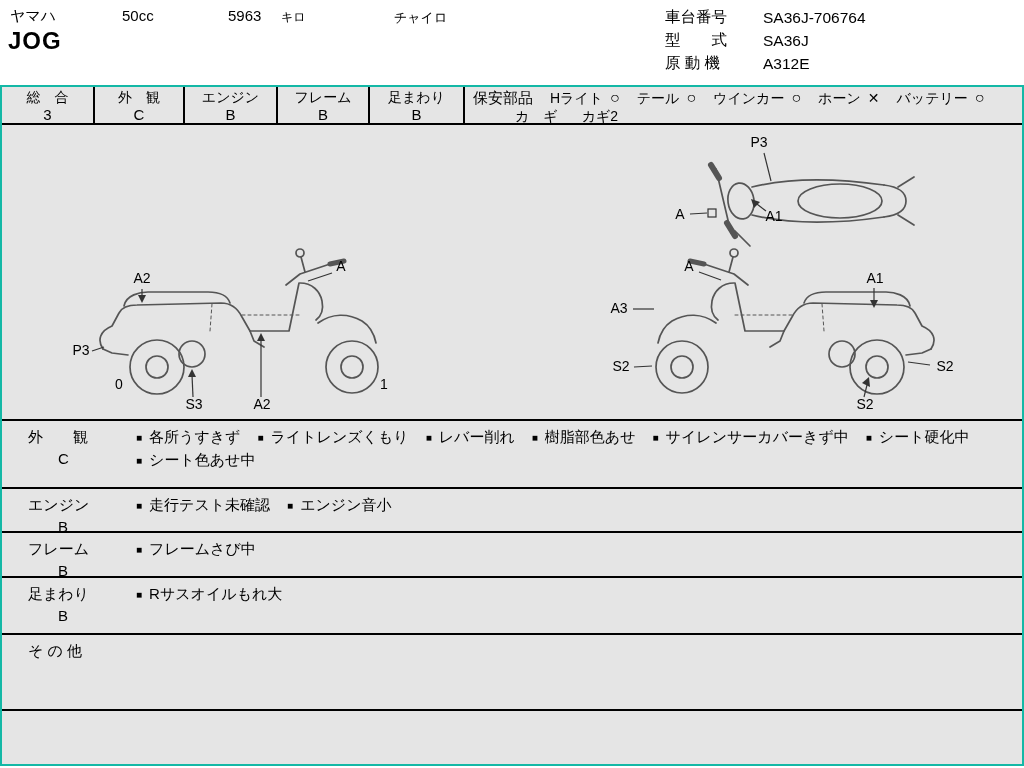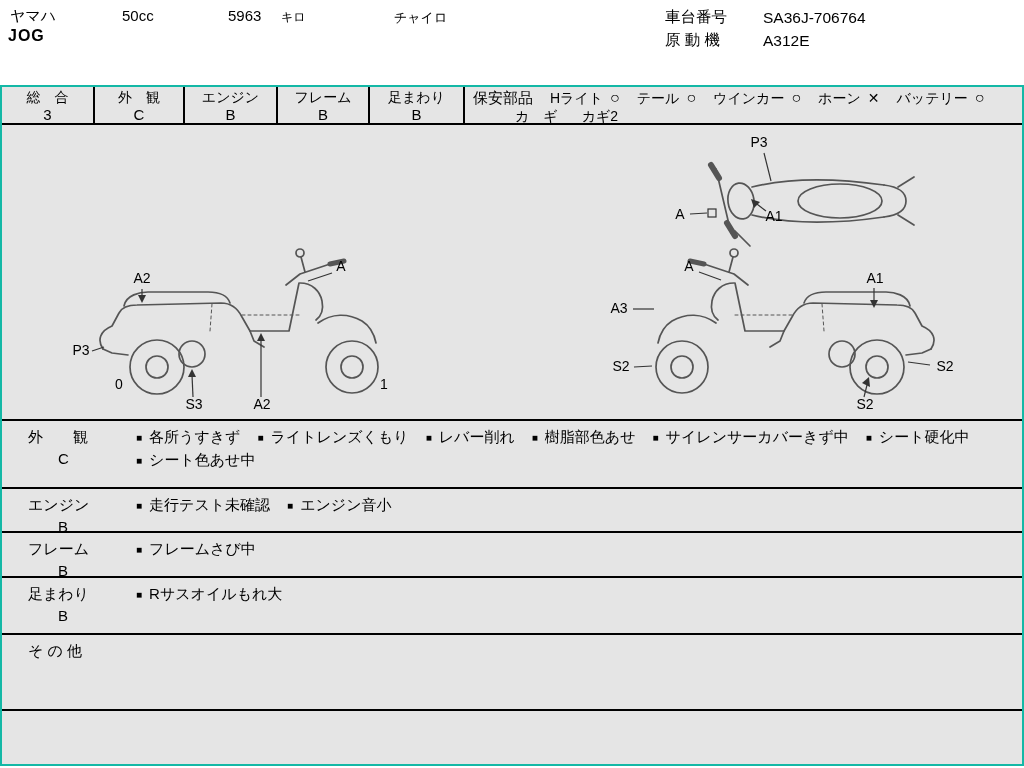--- a/index.html
+++ b/index.html
@@ -11,21 +11,21 @@
   .sheet { position:absolute; inset:0; background:#fff; }
 
   
   .header { position:absolute; top:0; left:0; width:1024px; height:85px; background:#fff; }
   .h-item { position:absolute; font-size:15px; white-space:nowrap; }
   .h-maker { left:10px; top:7px; }
   .h-cc { left:122px; top:7px; }
   .h-mileage { left:228px; top:7px; }
   .h-mileage-unit { left:281px; top:9px; font-size:12px; }
   .h-color { left:394px; top:9px; font-size:13px; }
-  .h-model { left:8px; top:27px; font-size:16px; font-weight:bold; letter-spacing:1px; }
+  .h-model { left:8px; top:27px; font-size:24px; font-weight:bold; letter-spacing:1px; }
   .h-right { position:absolute; left:665px; top:6px; font-size:15.5px; }
   .h-line { display:flex; height:23px; align-items:center; }
   .h-rlabel { width:98px; white-space:pre; }
   .h-rvalue { white-space:nowrap; }
 
   
   .lower { position:absolute; top:85px; left:0; width:1024px; height:681px; border:2px solid #14b8a6; background:#e5e5e5; }
 
   
   .ratings { display:flex; height:38px; border-bottom:2px solid #000; }
@@ -68,20 +68,24 @@
     <span class="h-item h-cc">50cc</span>
     <span class="h-item h-mileage">5963</span>
     <span class="h-item h-mileage-unit">キロ</span>
     <span class="h-item h-color">チャイロ</span>
     <span class="h-item h-model">JOG</span>
 
     <div class="h-right">
       <div class="h-line">
         <span class="h-rlabel">車台番号</span>
         <span class="h-rvalue">SA36J-706764</span>
+      </div>
+      <div class="h-line">
+        <span class="h-rlabel">型　　式</span>
+        <span class="h-rvalue">SA36J</span>
       </div>
       <div class="h-line">
         <span class="h-rlabel">原 動 機</span>
         <span class="h-rvalue">A312E</span>
       </div>
     </div>
   </div>
 
   <div class="lower">
 

